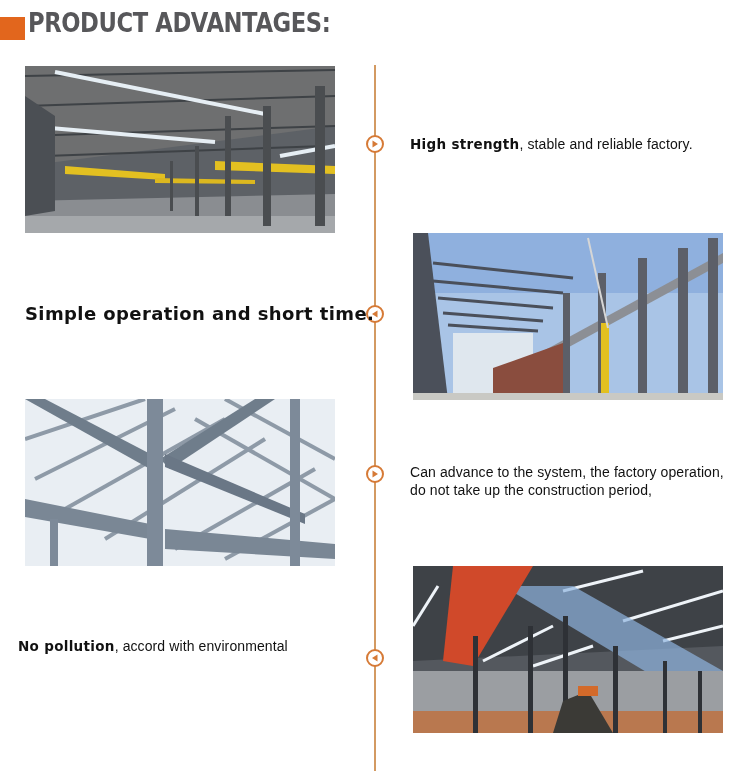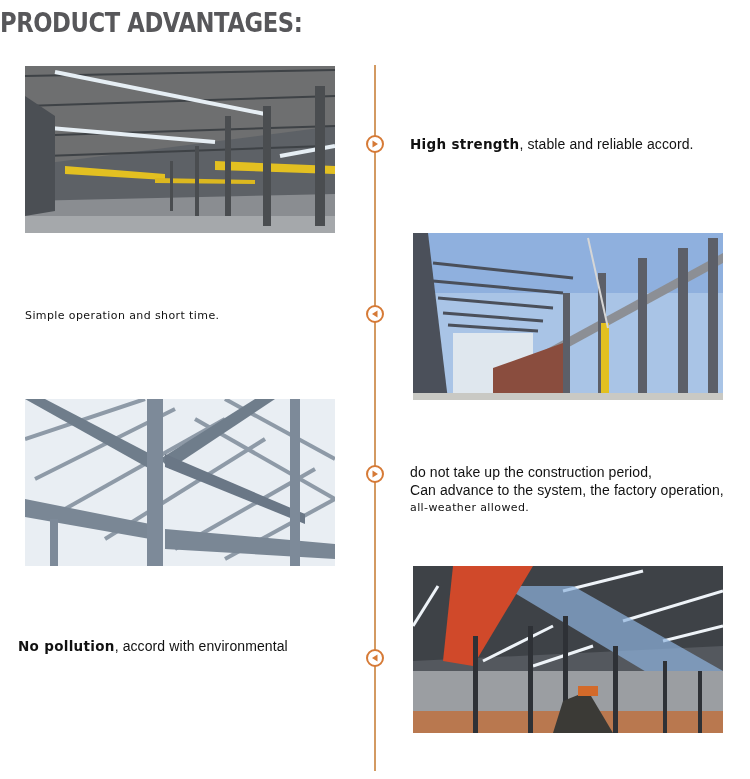--- a/index.html
+++ b/index.html
@@ -1,32 +1,32 @@
 <!DOCTYPE html>
 <html><head>
 <meta charset="utf-8">
 <style>
   * { box-sizing: border-box; margin: 0; padding: 0; }
   html, body { width: 750px; height: 779px; background: #ffffff; overflow: hidden; }
   body { position: relative; font-family: "Liberation Sans", "DejaVu Sans", sans-serif; color: #111; }
 
-  .header { position: absolute; left: 0; top: 6px; height: 34px; display: flex; align-items: flex-end; flex-direction: column; }
+  .header { position: absolute; left: 0; top: 6px; height: 34px; display: flex; align-items: flex-end; }
   .header-block { width: 25px; height: 23px; background: #e2661d; margin-right: 3px; }
   .header-title { font-family: "DejaVu Sans", sans-serif; font-weight: bold; font-size: 27px; color: #57575a; letter-spacing: -0.5px; transform: scaleX(0.84); transform-origin: left center; white-space: nowrap; line-height: 34px; }
 
   .timeline { position: absolute; left: 374px; top: 65px; width: 2px; height: 706px; background: #d39a62; }
   .marker { position: absolute; left: 366px; width: 18px; height: 18px; border-radius: 50%; border: 2px solid #d67a36; background: #fff; display: flex; align-items: center; justify-content: center; }
   .marker svg { width: 8px; height: 8px; display: block; }
 
   .photo { position: absolute; width: 310px; height: 167px; overflow: hidden; }
   .photo svg { width: 100%; height: 100%; display: block; }
 
   .text { position: absolute; font-size: 14px; line-height: 18px; color: #111; letter-spacing: 0.1px; }
   .text b { font-family: "DejaVu Sans", sans-serif; font-weight: bold; letter-spacing: 0.3px; font-size: 13.5px; }
-  .text .bold-line { font-family: "DejaVu Sans", sans-serif; font-weight: normal; font-size: 11px; letter-spacing: 0.4px; }
+  .text .bold-line { font-family: "DejaVu Sans", sans-serif; font-weight: bold; font-size: 18px; letter-spacing: 0.4px; margin-top: 15px; }
 </style>
 </head>
 <body>
 
 <div class="header">
   <div class="header-block"></div>
   <div class="header-title">PRODUCT ADVANTAGES:</div>
 </div>
 
 <div class="timeline"></div>
@@ -77,21 +77,21 @@
         <rect x="238" y="40" width="8" height="120"></rect>
       <rect x="170" y="80" width="4" height="70"></rect>
         <rect x="145" y="95" width="3" height="50"></rect>
       <rect x="290" y="20" width="10" height="140"></rect>
     </g>
     <polygon points="0,30 30,50 30,145 0,150" fill="#4b4f54"></polygon>
   </svg>
 </div>
 
 <div class="text" style="left:410px; top:135px;">
-  <b>High strength</b><span>, stable and reliable accord.</span>
+  <b>High strength</b><span>, stable and reliable factory.</span>
 </div>
 
 <div class="text" style="left:25px; top:305px;">
   <span class="bold-line">Simple operation and short time.</span>
 </div>
 
 <div class="photo" style="left:413px; top:233px;">
   <svg viewBox="0 0 310 167" preserveAspectRatio="none">
     <rect width="310" height="167" fill="#a9c4e6"></rect>
     <rect x="0" y="0" width="310" height="60" fill="#8fb0de"></rect>
@@ -137,23 +137,22 @@
     <polygon points="0,100 125,125 125,140 0,118" fill="#7a8795"></polygon>
     <polygon points="140,130 310,145 310,160 140,150" fill="#7a8795"></polygon>
     <polygon points="140,55 280,115 280,125 140,68" fill="#6a7786"></polygon>
     <rect x="122" y="0" width="16" height="167" fill="#7d8a99"></rect>
     <rect x="265" y="0" width="10" height="167" fill="#7d8a99"></rect>
     <rect x="25" y="120" width="8" height="47" fill="#7d8a99"></rect>
   </svg>
 </div>
 
 <div class="text" style="left:410px; top:463px;">
+  <div>Can advance to the system, the factory operation,</div>
   <div>do not take up the construction period,</div>
-  <div>Can advance to the system, the factory operation,</div>
-  <div class="bold-line">all-weather allowed.</div>
 </div>
 
 <div class="photo" style="left:413px; top:566px;">
   <svg viewBox="0 0 310 167" preserveAspectRatio="none">
     <rect width="310" height="167" fill="#54585e"></rect>
     <polygon points="0,0 310,0 310,80 0,95" fill="#3e4247"></polygon>
     <g stroke="#eef3f8" stroke-width="3">
       <line x1="150" y1="25" x2="230" y2="5"></line>
         <line x1="210" y1="55" x2="310" y2="25"></line>
       <line x1="250" y1="75" x2="310" y2="60"></line>

